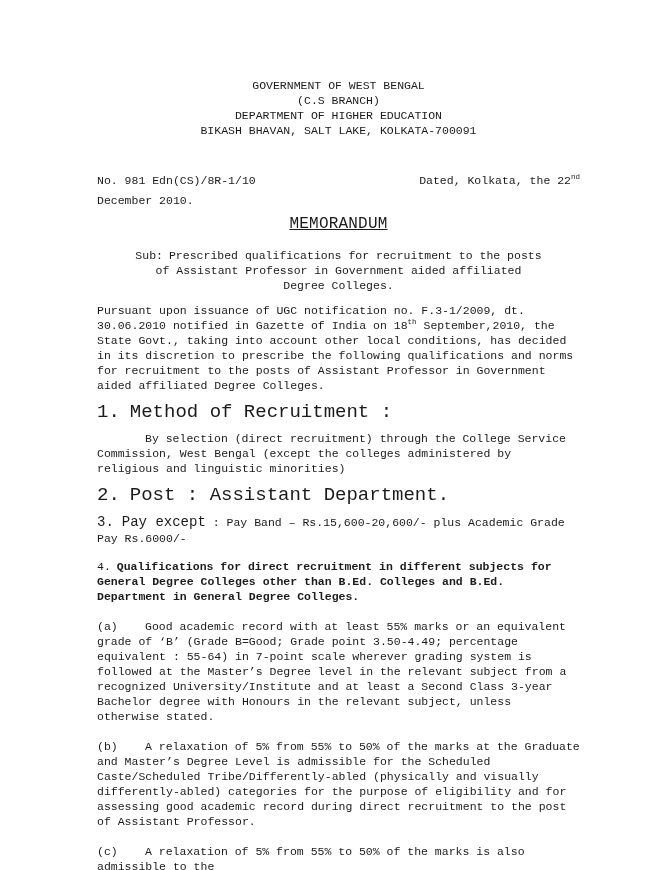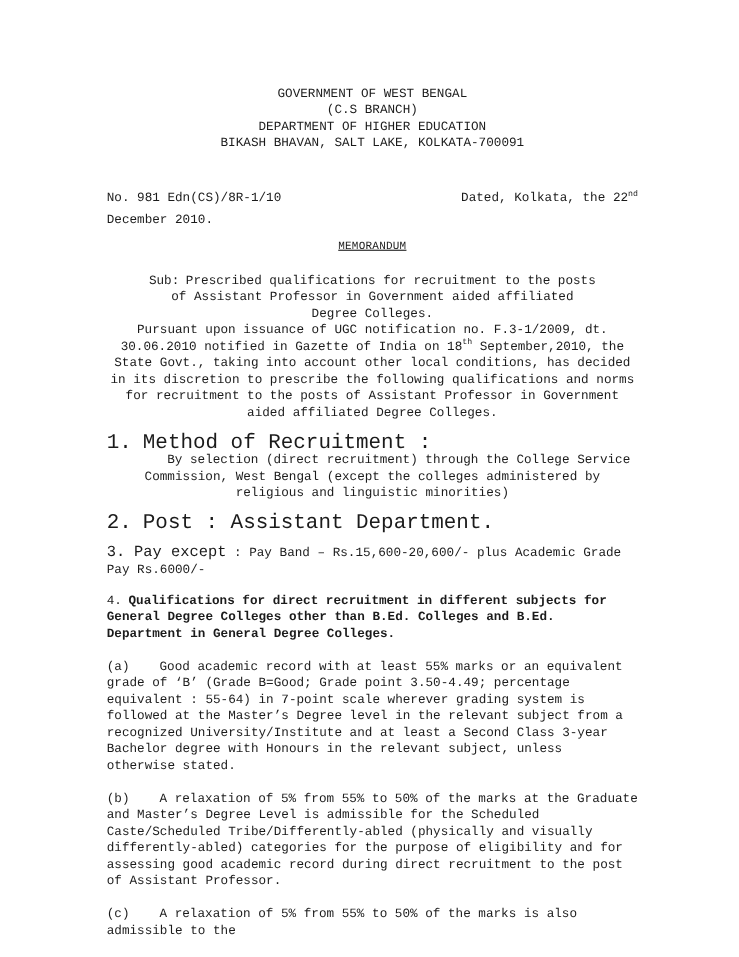--- a/index.html
+++ b/index.html
@@ -25,33 +25,33 @@
     margin-top: 35px;
     display: flex;
     justify-content: space-between;
     align-items: baseline;
   }
   .ref-line2 { margin-top: 5px; }
   sup.ord { font-size: 7.5px; vertical-align: super; line-height: 0; }
   .memo-title {
     margin-top: 9px;
     text-align: center;
-    font-size: 10px;
+    font-size: 16px;
     text-decoration: underline;
     letter-spacing: 0.2px;
   }
   .subject {
     margin-top: 16px;
     width: 410px;
     margin-left: auto;
     margin-right: auto;
     text-align: center;
   }
   .subject .sub-label { margin-right: 6px; }
-  .para { text-align: center; }
+  .para { margin-top: 10px; text-align: left; }
   .section-heading {
     margin-top: 10px;
     font-size: 19px;
     line-height: 18px;
     font-weight: normal;
   }
   .section-heading .sec-num { margin-right: 10px; }
   .indent-first { text-indent: 48px; }
   .mixed-line { margin-top: 9px; font-size: 11.5px; line-height: 15px; }
   .mixed-line .big { font-size: 14px; line-height: 18px; }

